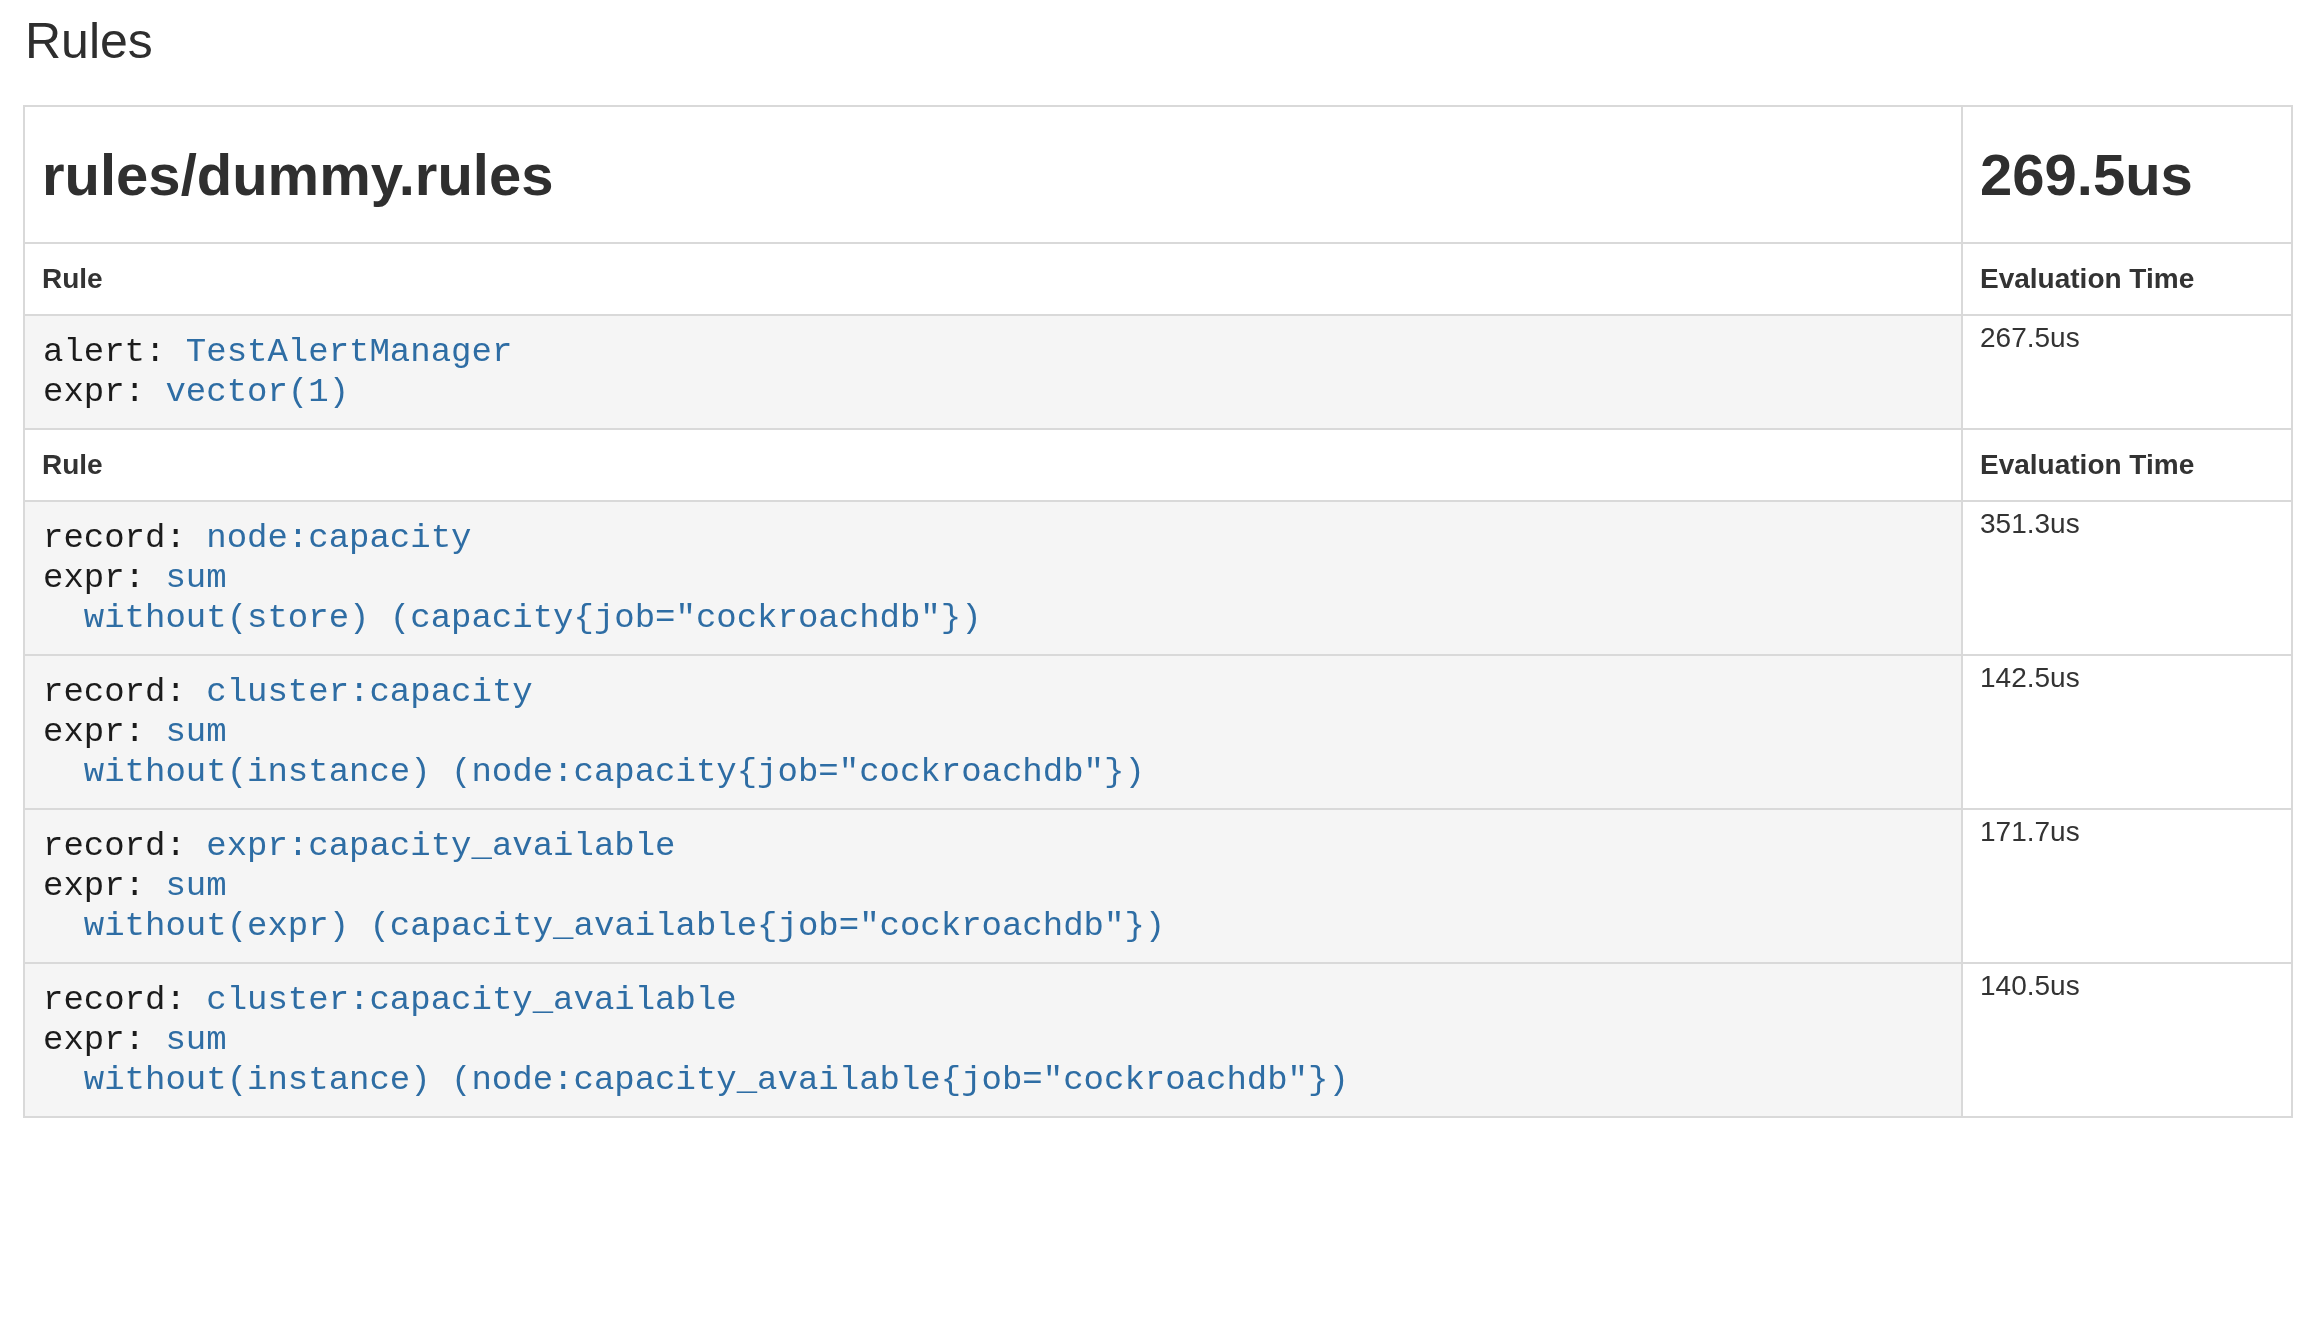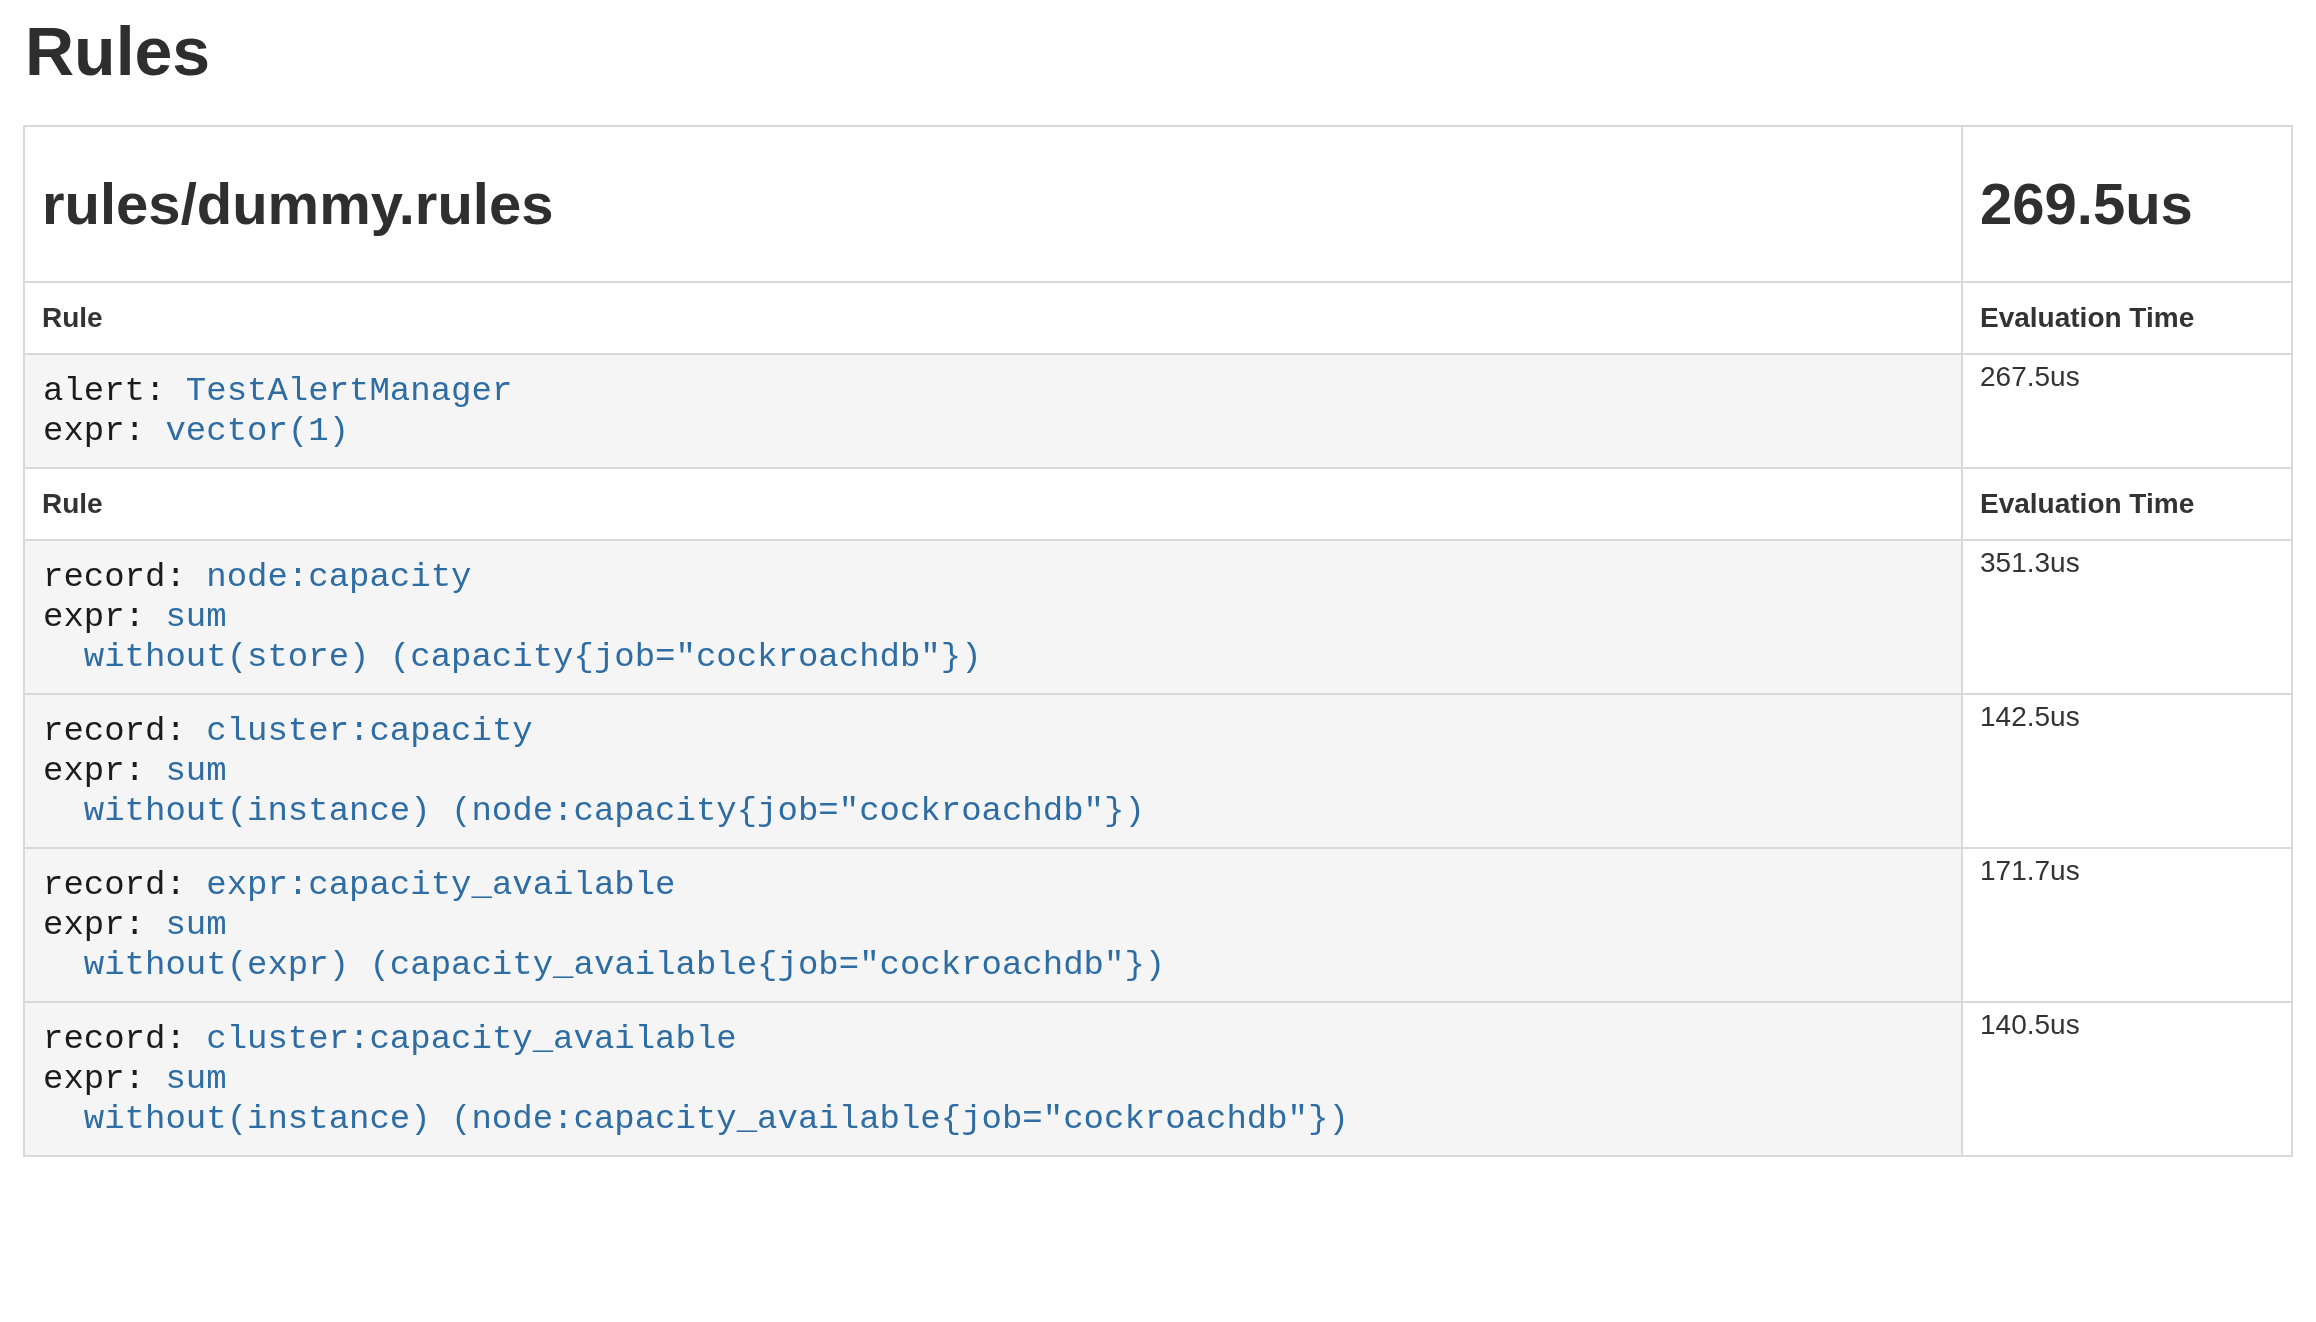--- a/index.html
+++ b/index.html
@@ -7,37 +7,37 @@
     margin: 0; padding: 0;
     width: 2316px; height: 1322px;
     overflow: hidden;
     background: #ffffff;
     font-family: "Liberation Sans", sans-serif;
     color: #333333;
   }
   .container { padding: 0 23px; }
 
   .page-title {
-    font-size: 68px;
-    font-weight: 700;
+    font-size: 50px;
+    font-weight: 400;
     line-height: 1.1;
     color: #2e2e2e;
     margin: 14px 0 0 2px;
   }
 
   table.rules-table {
     border-collapse: collapse;
     table-layout: fixed;
     width: 100%;
     margin-top: 36px;
   }
   table.rules-table td { border: 2px solid #d9d9d9; }
 
   tr.group-header-row td {
-    height: 156px;
+    height: 137px;
     vertical-align: middle;
     padding: 11px 17px;
     background: #ffffff;
   }
   .group-file, .group-time {
     font-size: 58px;
     font-weight: 700;
     color: #2f2f2f;
     margin: 0;
     white-space: nowrap;

